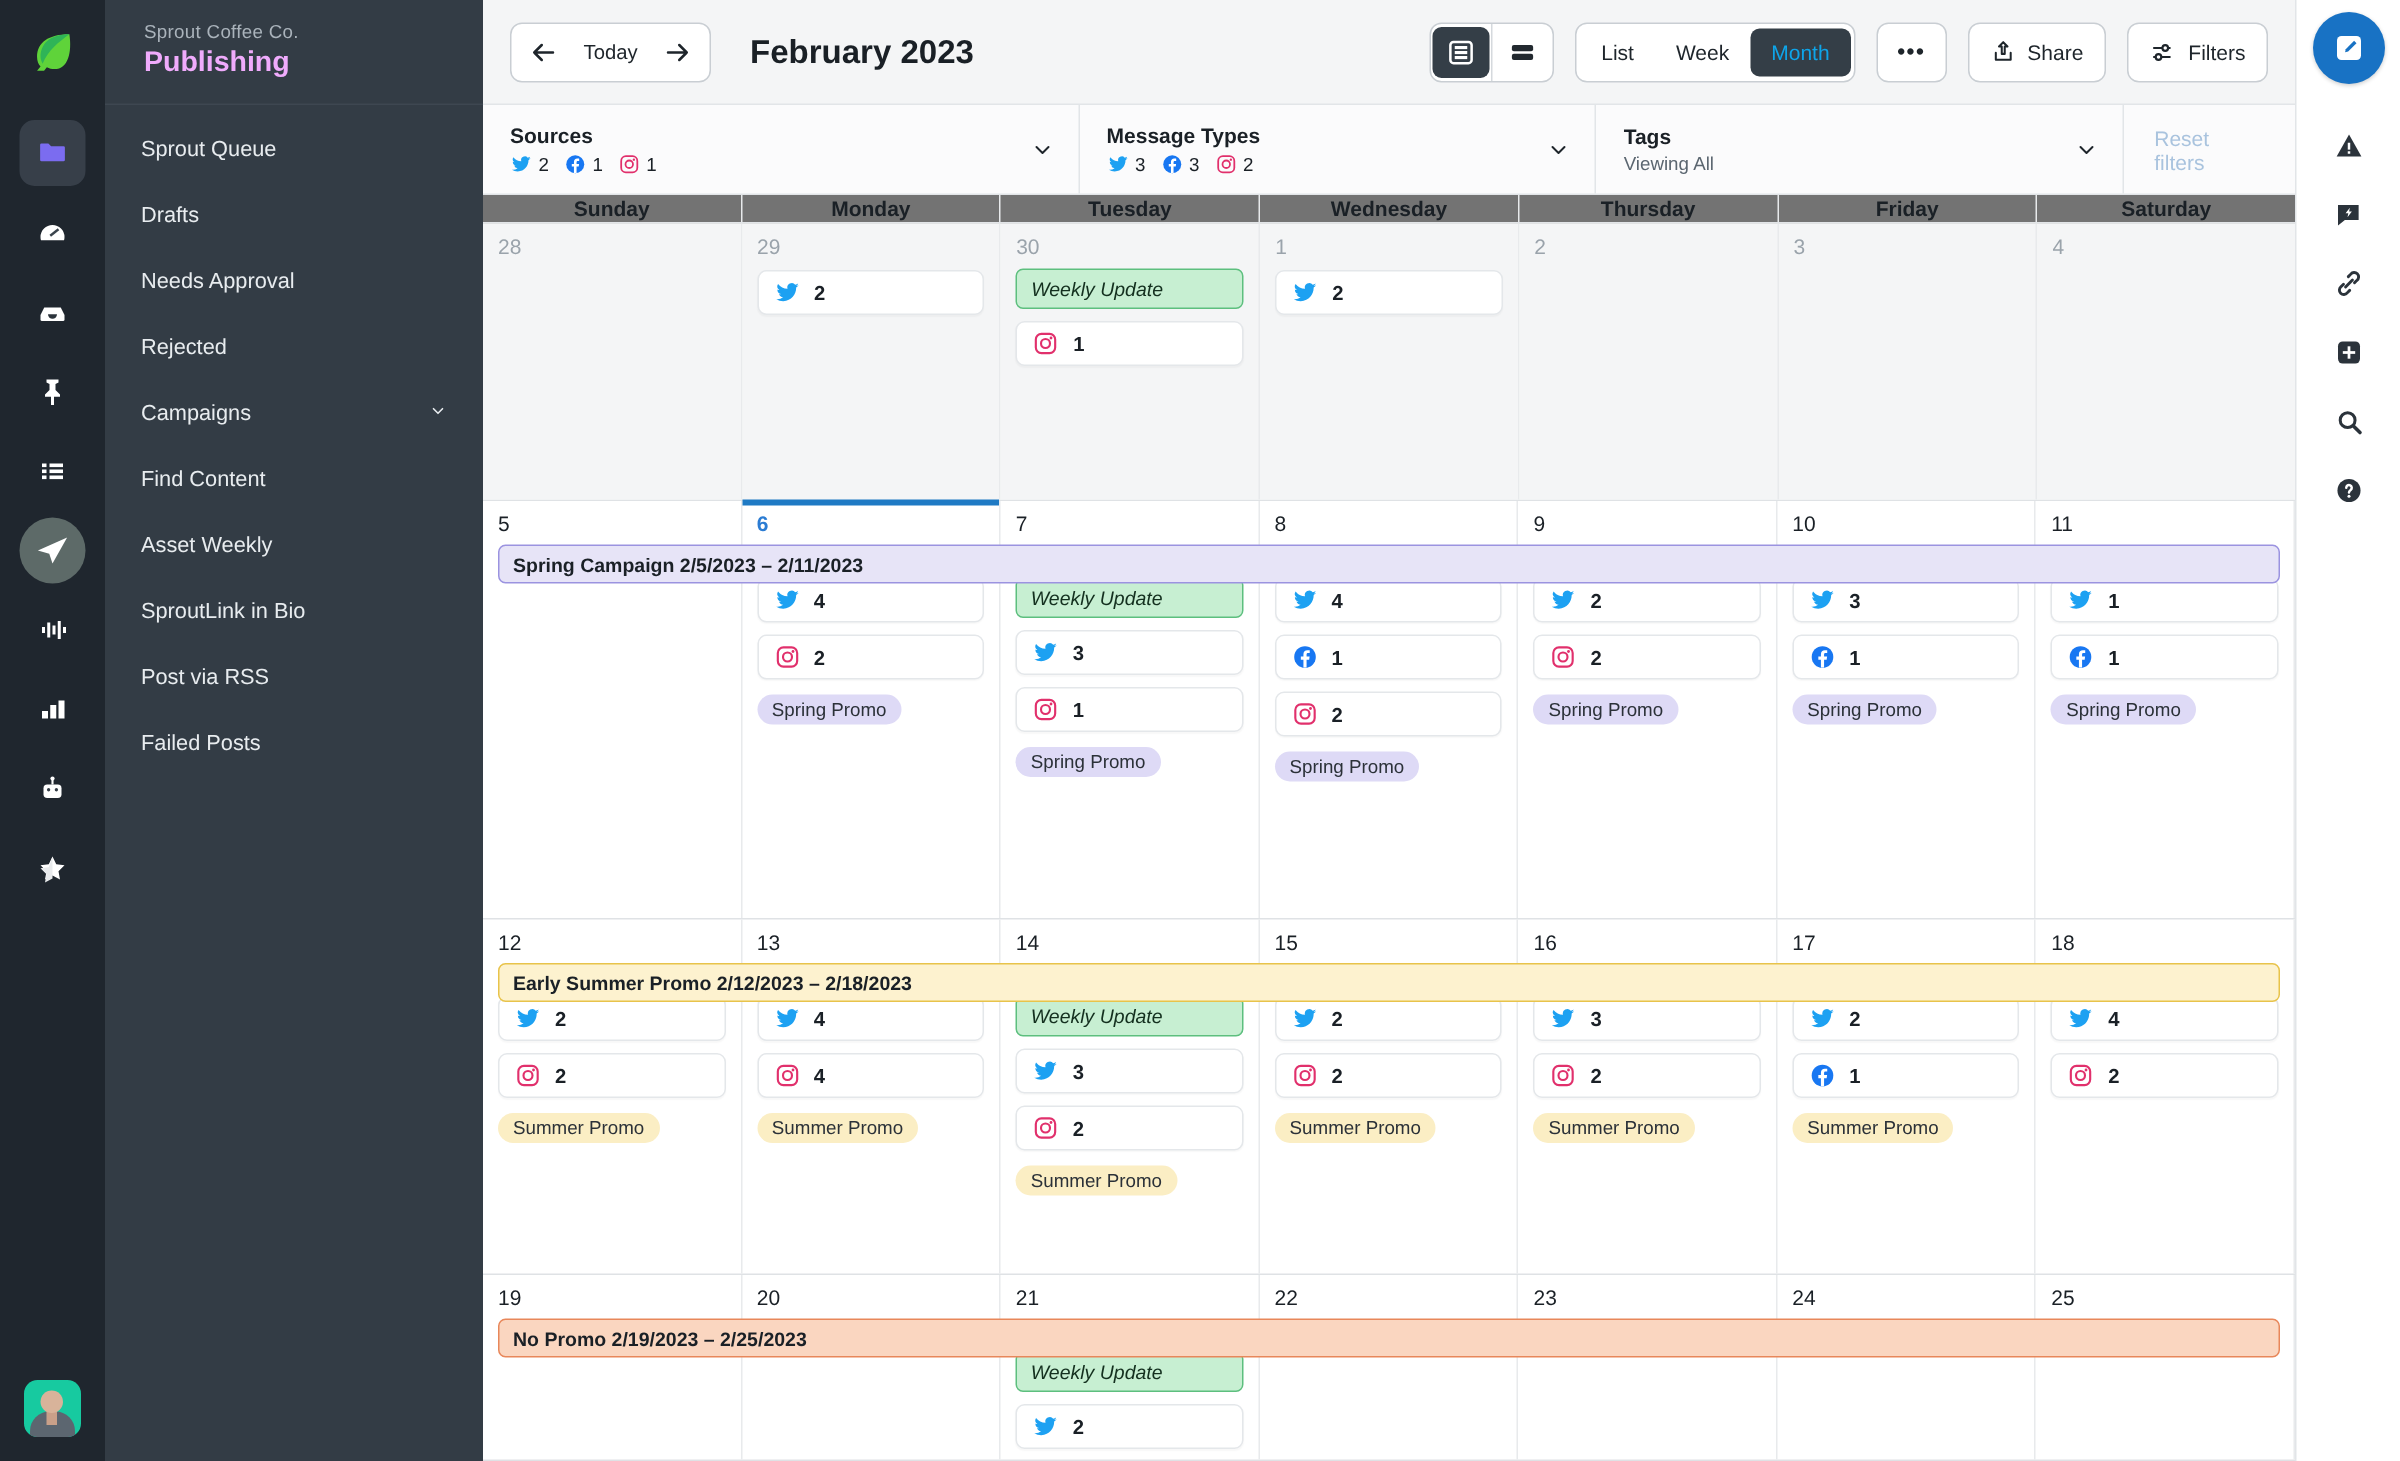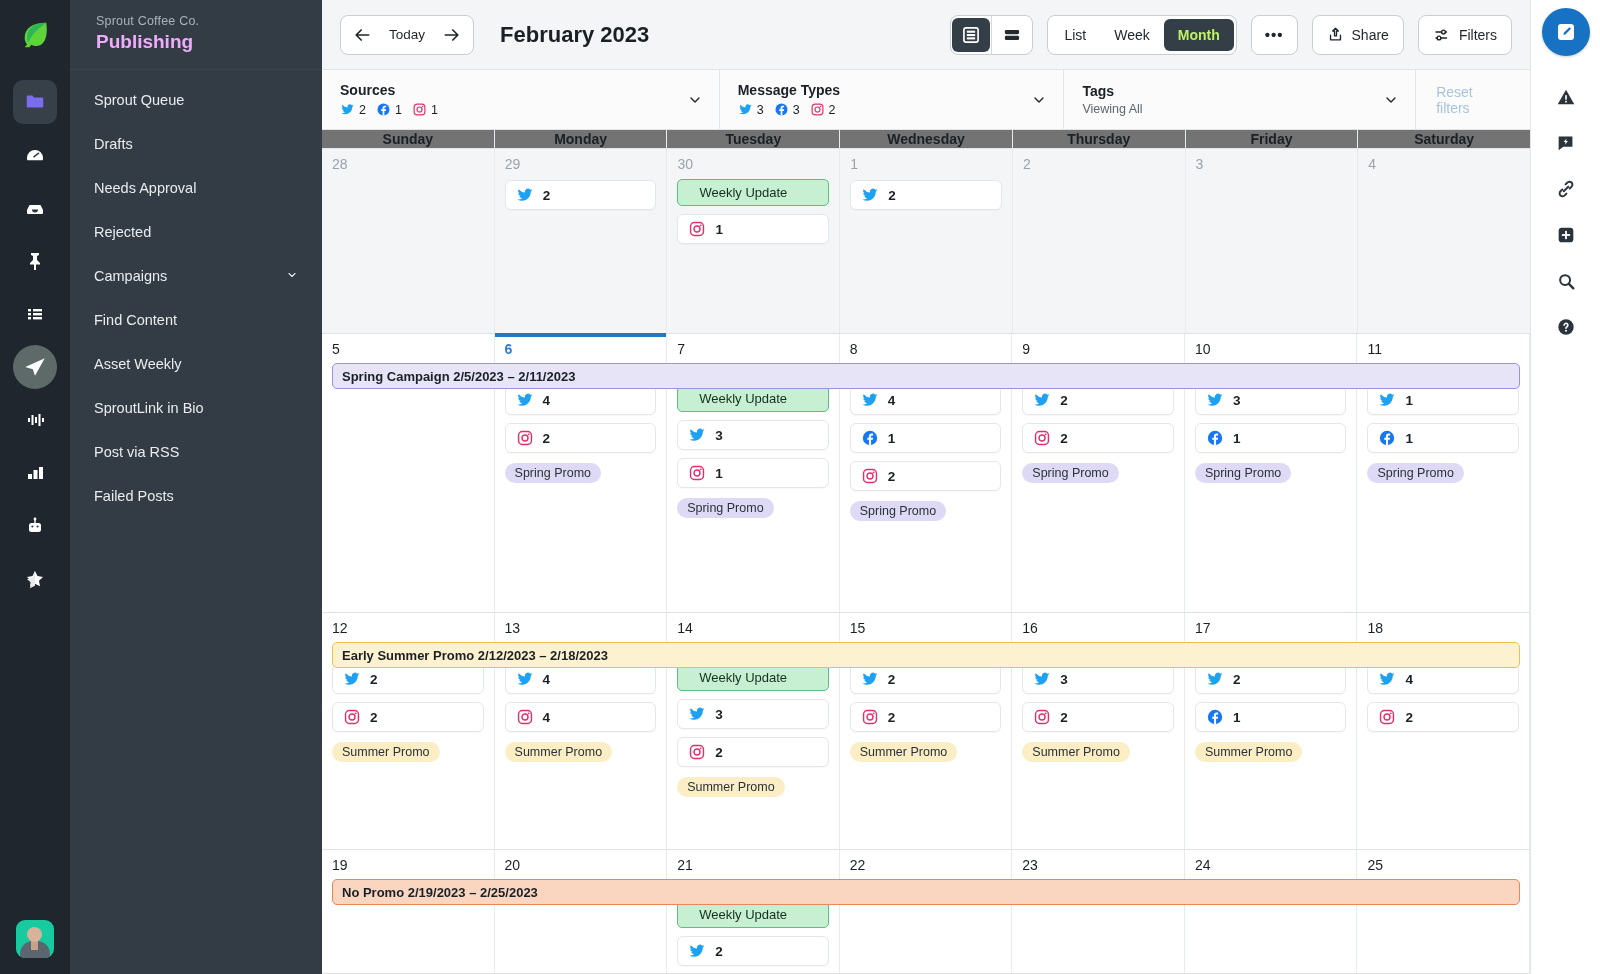--- a/index.html
+++ b/index.html
@@ -86,21 +86,21 @@
   .seg-divider { width: 1px; background: #d5d9dd; height: 100%; }
 
   .viewtabs {
     display: flex; align-items: center; height: 40px; background: #fff;
     border: 1px solid #c9ced3; border-radius: 8px; padding: 2px;
   }
   .vtab {
     padding: 0 14px; height: 32px; line-height: 32px; font-size: 14px;
     color: #1e252b; border-radius: 6px; cursor: pointer;
   }
-  .vtab.active { background: #343e47; color: #bef264; font-weight: bold; }
+  .vtab.active { background: #343e47; color: #0ea5e9; font-weight: normal; }
 
   .tbtn {
     height: 40px; border: 1px solid #c9ced3; border-radius: 8px; background: #fff;
     display: flex; align-items: center; gap: 8px; padding: 0 14px;
     font-size: 14px; color: #1e252b; cursor: pointer;
   }
   .tbtn.icononly { padding: 0 13px; }
   .dots { letter-spacing: 1px; font-size: 15px; font-weight: bold; color:#1e252b; }
 
   
@@ -147,21 +147,21 @@
   .day.out .daynum { color: #9aa3ab; }
   .day.today .daynum { color: #2b7cd3; font-weight: bold; }
   .day.today::before {
     content: ""; position: absolute; left: 0; right: 0; top: -1px; height: 4px; background: #1f7ac4;
   }
   .day-body { margin-top: 0; }
   .day-body.offset { margin-top: 28px; }
 
   .chip-update {
     margin-top: 7px; background: #c7efd2; border: 1px solid #5dbf7e; border-radius: 5px;
-    font-size: 13px; color: #14301f; padding: 5px 21px; font-weight: 500;
+    font-size: 13px; color: #14301f; padding: 5px 9px; font-weight: 500; font-style: italic;
   }
   .count-pill {
     display: flex; align-items: center; gap: 9px;
     background: #ffffff; border: 1px solid #e4e7ea; border-radius: 6px;
     height: 30px; padding: 0 10px; margin-top: 8px;
     font-size: 13.5px; font-weight: bold; color: #1a2026;
     box-shadow: 0 1px 1px rgba(0,0,0,.03);
   }
   .tagpill {
     display: inline-block; margin-top: 10px; border-radius: 11px;

